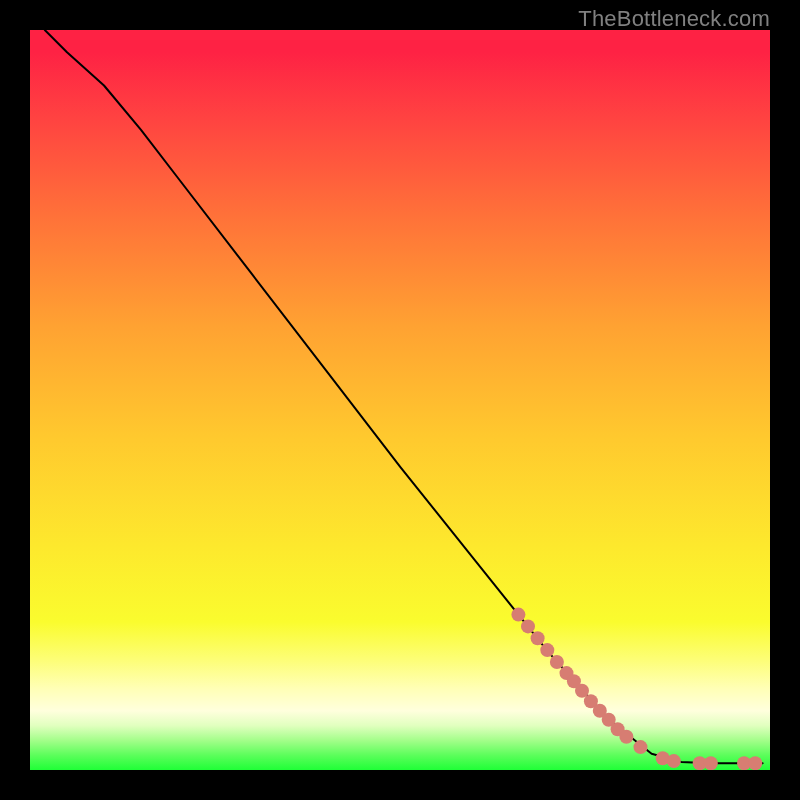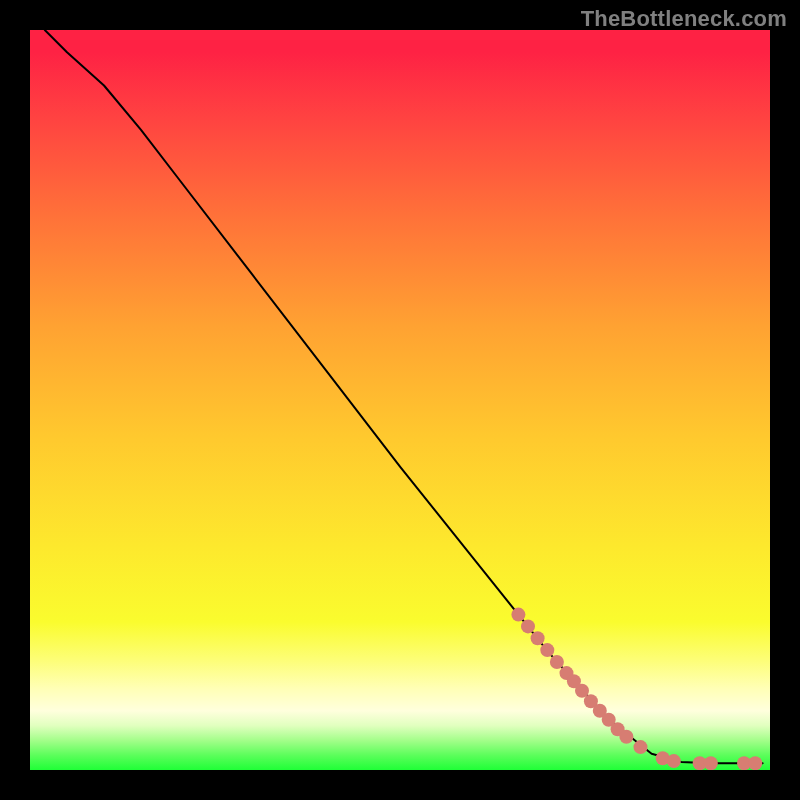--- a/index.html
+++ b/index.html
@@ -37,25 +37,25 @@
       #ffffb6 89%,
       #ffffdd 92%,
       #e1ffbf 94%,
       #a3fe8a 96%,
       #5cfe5b 98%,
       #1fff37 100%
     );
   }
   .branding {
     position: absolute;
-    right: 13px;
+    right: 30px;
     top: 6px;
     color: #808080;
     font-size: 22px;
-    font-weight: 700;
+    font-weight: 400;
     letter-spacing: 0.2px;
     margin-left: 12px;
   }
   svg.overlay {
     position: absolute;
     left: 0;
     top: 0;
     width: 740px;
     height: 740px;
   }

